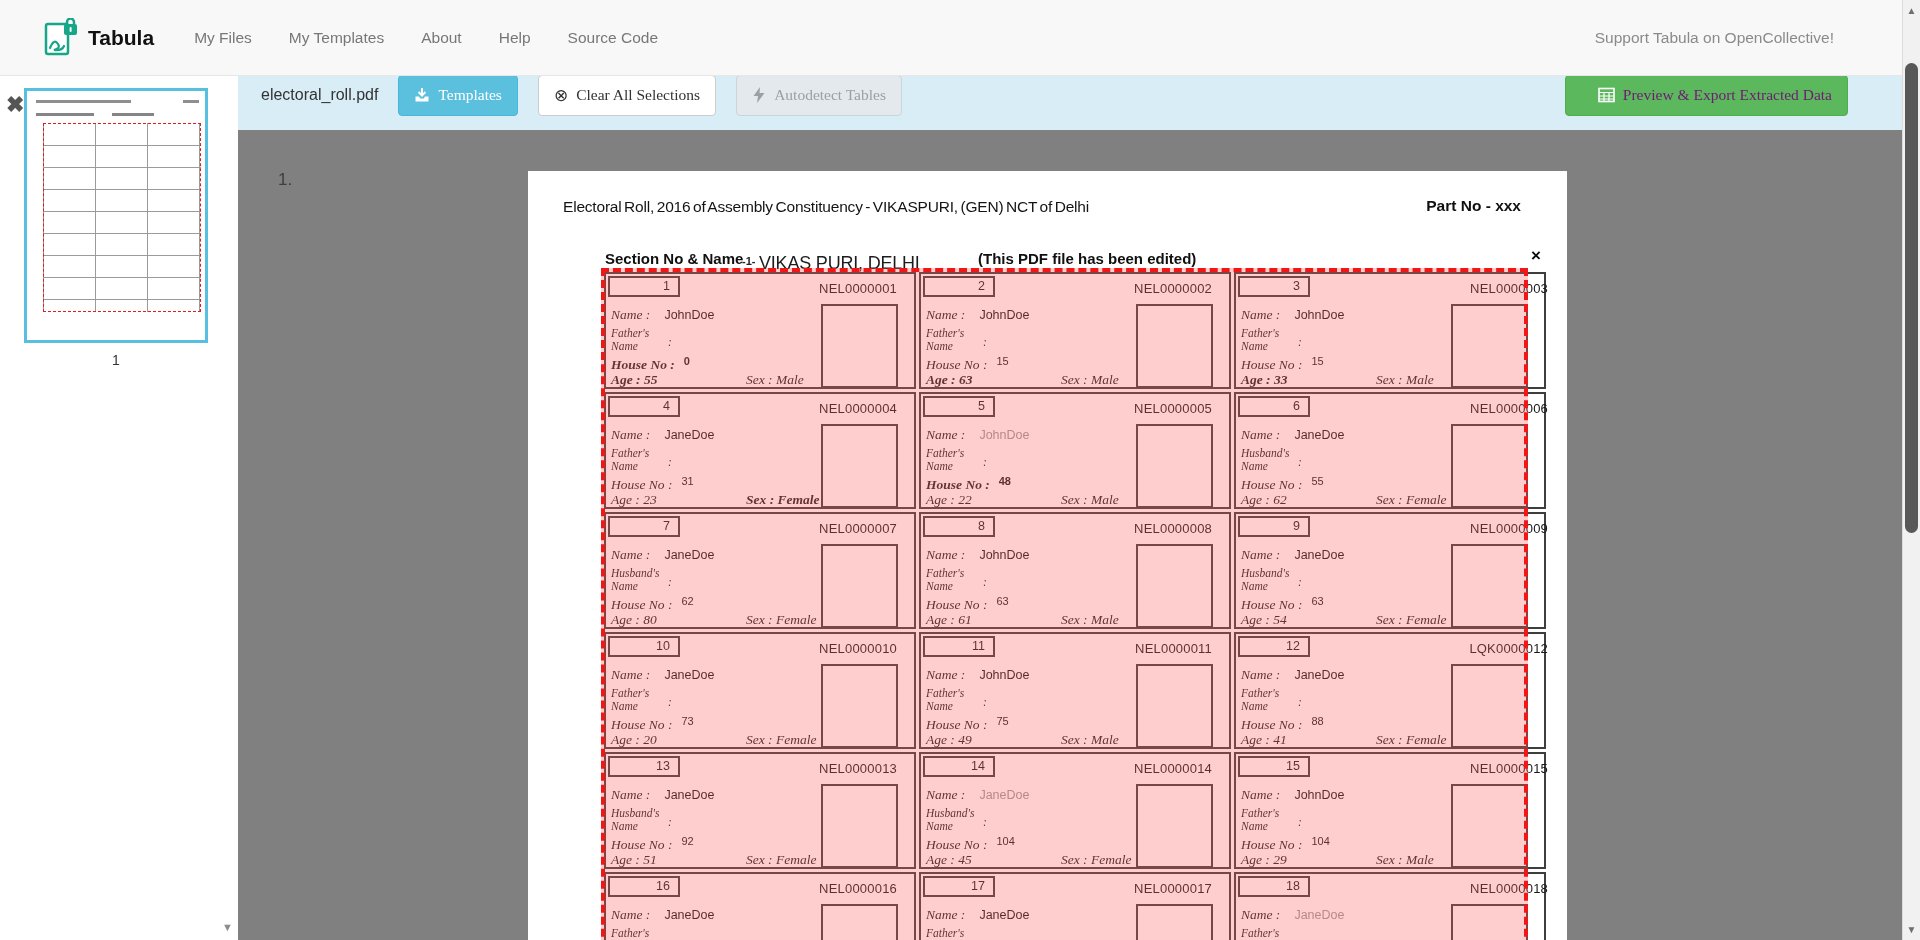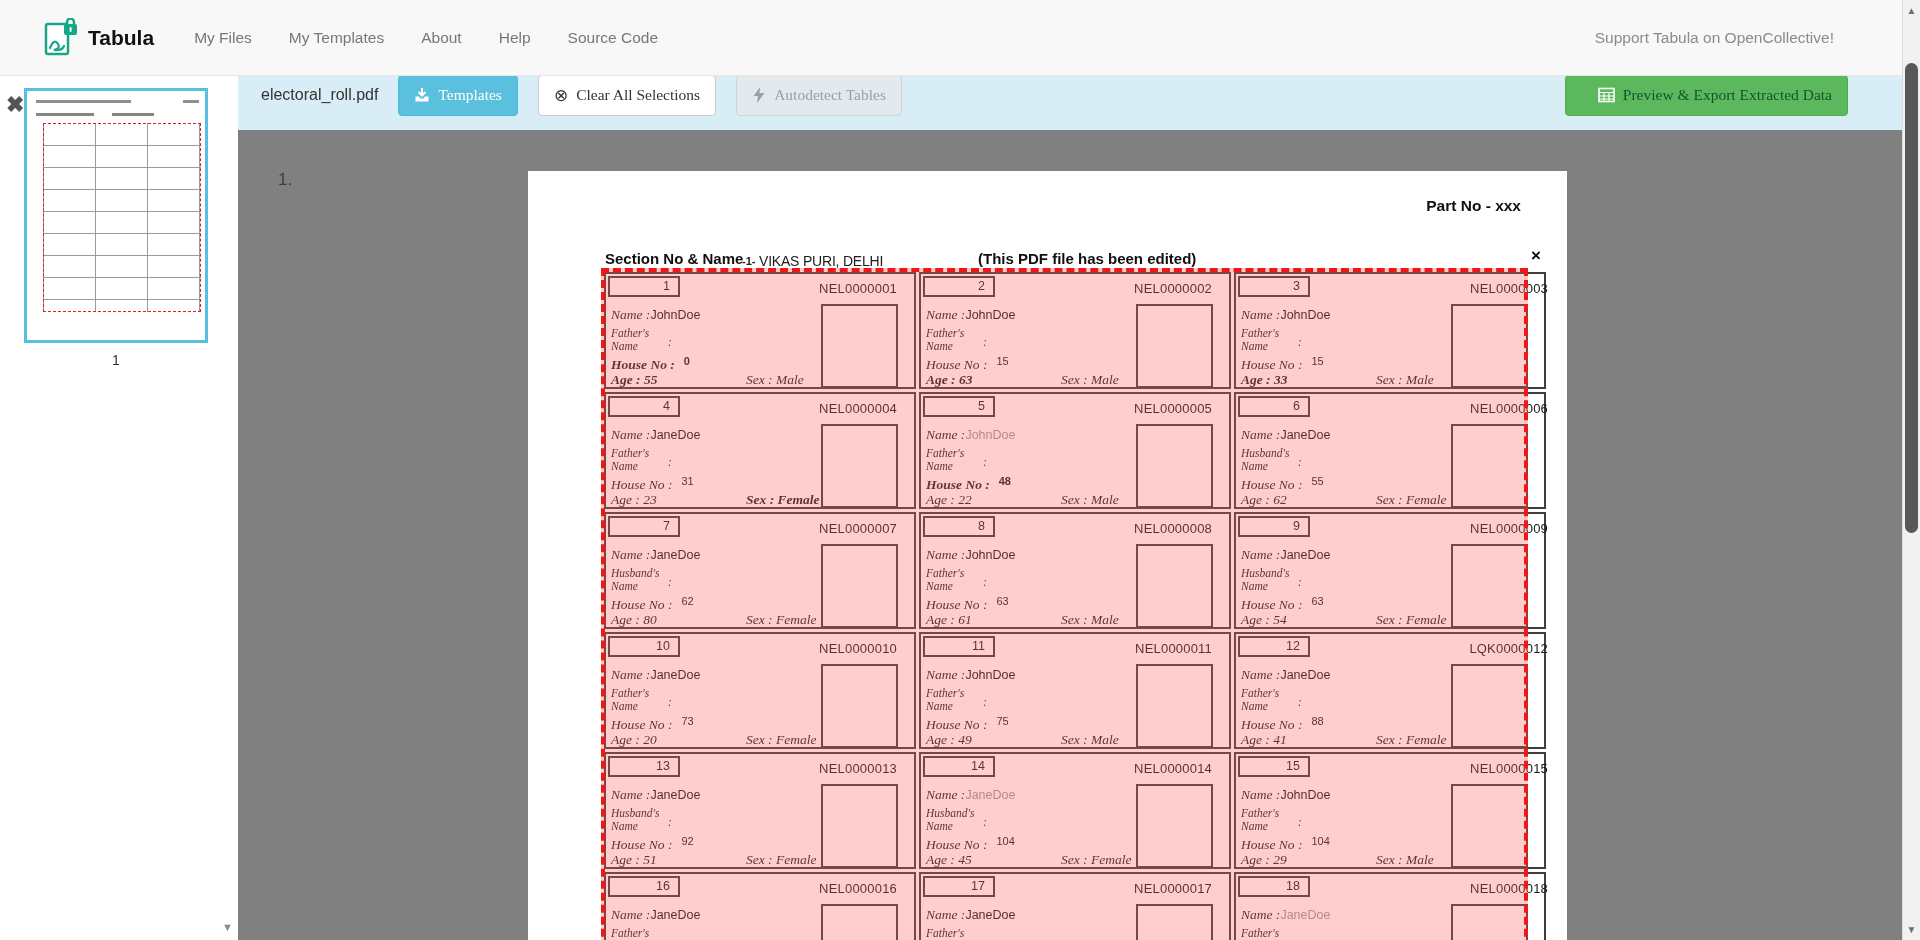--- a/index.html
+++ b/index.html
@@ -42,50 +42,50 @@
     background:var(--toolbar-bg,#d9edf7); display:flex; align-items:center;
     padding-left:23px; gap:20px; z-index:6; }
   .filename { font-size:16px; color:#333; }
   .btn { height:41px; border-radius:4px; font-size:15.5px; display:inline-flex; align-items:center;
     gap:8px; padding:0 15px; border:1px solid transparent; cursor:pointer;
     font-family:Liberation Serif, serif; }
   .btn-templates { background:var(--templates-blue,#5bc0de); border-color:#46b8da; color:#fff; }
   .btn-clear { background:#fff; border-color:#ccc; color:#333; }
   .btn-clear .glyph { font-size:17px; line-height:1; }
   .btn-autodetect { background:#e3e9ec; border-color:#ccd4d8; color:#9aa1a6; cursor:default; }
-  .btn-export { background:var(--export-green,#5cb85c); border-color:#4cae4c; color:#14532d;
+  .btn-export { background:var(--export-green,#5cb85c); border-color:#4cae4c; color:#701a75;
     margin-left:auto; margin-right:72px;padding-left:32px; }
 
   
   .main { position:absolute; left:238px; top:130px; width:1682px; height:810px;
     background:var(--main-gray,#808080); overflow:hidden; z-index:4; }
   .page-label { position:absolute; left:40px; top:40px; font-size:17px; color:#3d3d3d; }
   .pdf-page { position:absolute; left:290px; top:41px; width:1039px; height:1010px; background:#fff; }
 
   .pdf-title { position:absolute; left:35px; top:27px; font-size:15.5px; color:#141414;
     font-weight:500; letter-spacing:-0.2px; word-spacing:-1.5px; }
   .pdf-part { position:absolute; right:46px; top:26px; font-size:15.5px; font-weight:bold; color:#101010; }
   .sec-label { position:absolute; left:77px; top:79px; font-size:15px; font-weight:bold; color:#101010; }
   .sec-sep { position:absolute; left:214px; top:84px; font-size:11px; font-weight:bold; color:#222; }
-  .sec-value { position:absolute; left:231px; top:82px; font-size:14px; color:#1c1c1c; letter-spacing:-0.2px; }
+  .sec-value { position:absolute; left:231px; top:82px; font-size:18px; color:#1c1c1c; letter-spacing:-0.2px; }
   .edited-note { position:absolute; left:450px; top:79px; font-size:15px; font-weight:bold; color:#101010; }
   .sel-close { position:absolute; left:1003px; top:76px; font-size:17px; font-weight:bold; color:#0a0a0a;
     background:none; border:none; cursor:pointer; z-index:30; line-height:1; }
 
   .card-grid { position:absolute; left:76px; top:101px; width:942px; z-index:1;
     display:grid; grid-template-columns:repeat(3,1fr); grid-auto-rows:117px; gap:3px; }
   .card { position:relative; border:2px solid #3e3e3e; background:#fff; }
   .vnum { position:absolute; left:2px; top:2px; width:72px; height:21px; border:2px solid #3e3e3e;
     font-size:12.5px; color:#1d1d1d; text-align:right; padding-right:8px; line-height:17px; }
   .epic { position:absolute; top:7px; right:17px; font-size:13px; color:#1a1a1a; letter-spacing:0.2px; }
   .card:nth-child(3n) .epic { right:-4px; }
   .photo { position:absolute; top:30px; right:16px; width:77px; height:84px; border:2px solid #3e3e3e; }
   .lab { font-family:"Liberation Serif", serif; font-style:italic; color:#232323; }
   .f-name { position:absolute; left:5px; top:33px; font-size:13.5px; }
-  .name-value { font-size:12.5px; color:#141414; font-weight:500; }
+  .name-value { font-size:12.5px; color:#141414; margin-left:14px; font-weight:500; }
   .name-value.muted { color:#9c9c9c; font-weight:400; }
   .f-rel { position:absolute; left:5px; top:53px; font-size:11.5px; line-height:12.5px; width:120px; }
   .rel-colon { position:absolute; left:57px; top:9px; font-style:italic; }
   .f-house { position:absolute; left:5px; top:81px; font-size:13.5px; }
   .house-value { font-family:"Liberation Sans",sans-serif; font-style:normal; font-size:11px;
     vertical-align:4px; margin-left:9px; color:#1a1a1a; }
   .f-agesex { position:absolute; left:5px; top:98px; font-size:13.5px; width:300px; }
   .f-sex { position:absolute; left:135px; top:0; }
   .b { font-weight:bold; }
 
@@ -166,20 +166,21 @@
       <rect x="1" y="1.5" width="15" height="13" fill="none" stroke="#fff" stroke-width="1.6"></rect>
       <path d="M1 5.5 h15 M1 9 h15 M1 12 h15 M6 5.5 v9 M11 5.5 v9" stroke="#fff" stroke-width="1.2"></path>
     </svg>
     <span>Preview &amp; Export Extracted Data</span>
   </button>
 </div>
 
 <div class="main">
   <div class="page-label">1.</div>
   <div class="pdf-page">
+    <div class="pdf-title">Electoral Roll, 2016 of Assembly Constituency - VIKASPURI, (GEN) NCT of Delhi</div>
     <div class="pdf-part">Part No - xxx</div>
     <div class="sec-label">Section No &amp; Name</div>
     <div class="sec-sep">-1-</div>
     <div class="sec-value">VIKAS PURI, DELHI</div>
     <div class="edited-note">(This PDF file has been edited)</div>
     <div class="card-grid">
         <div class="card">
     <div class="vnum">1</div>
     <span class="epic">NEL0000001</span>
     <div class="photo"></div>

